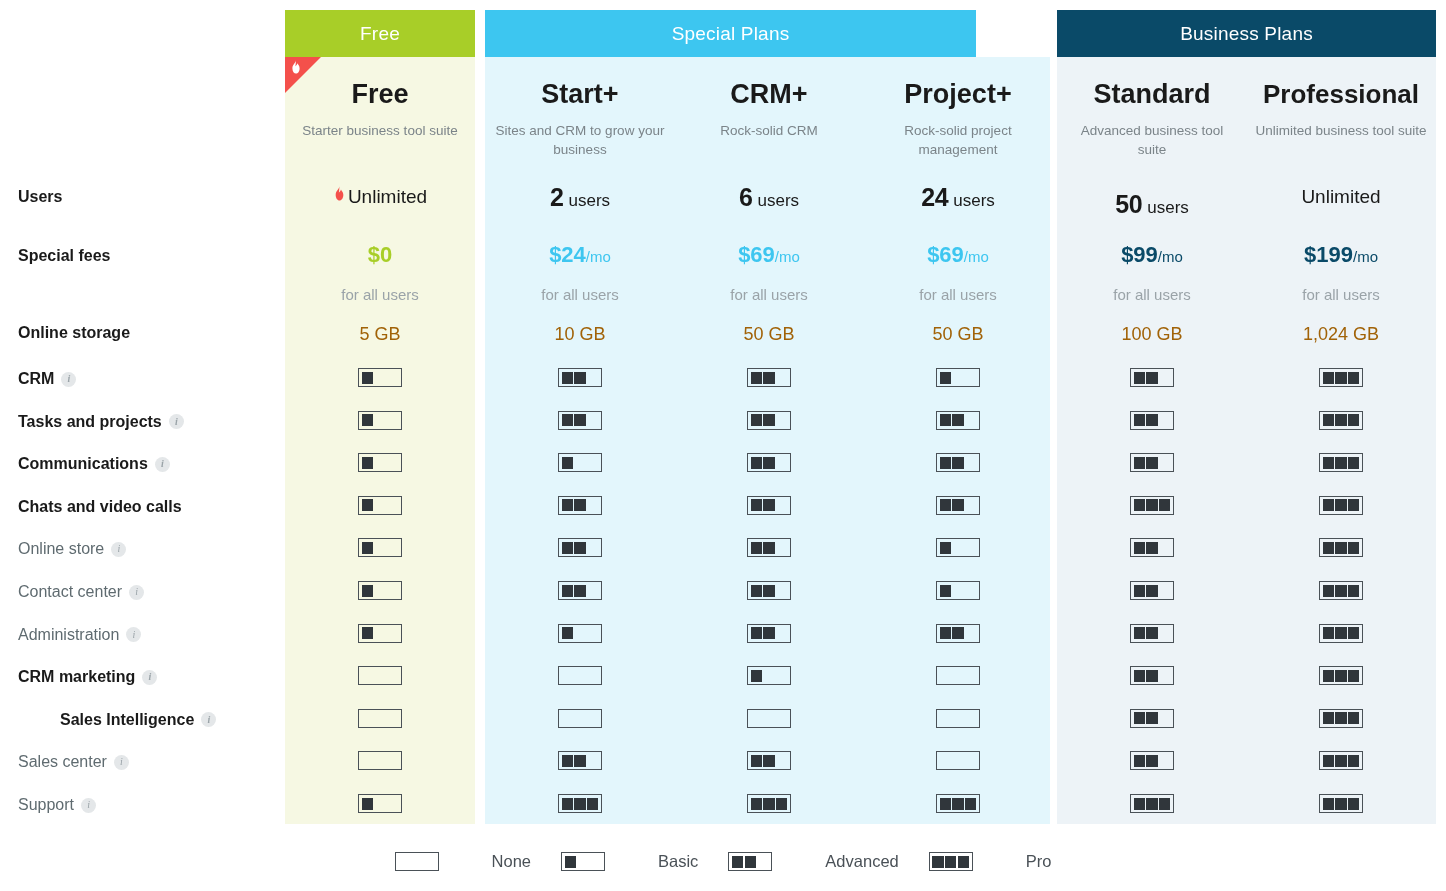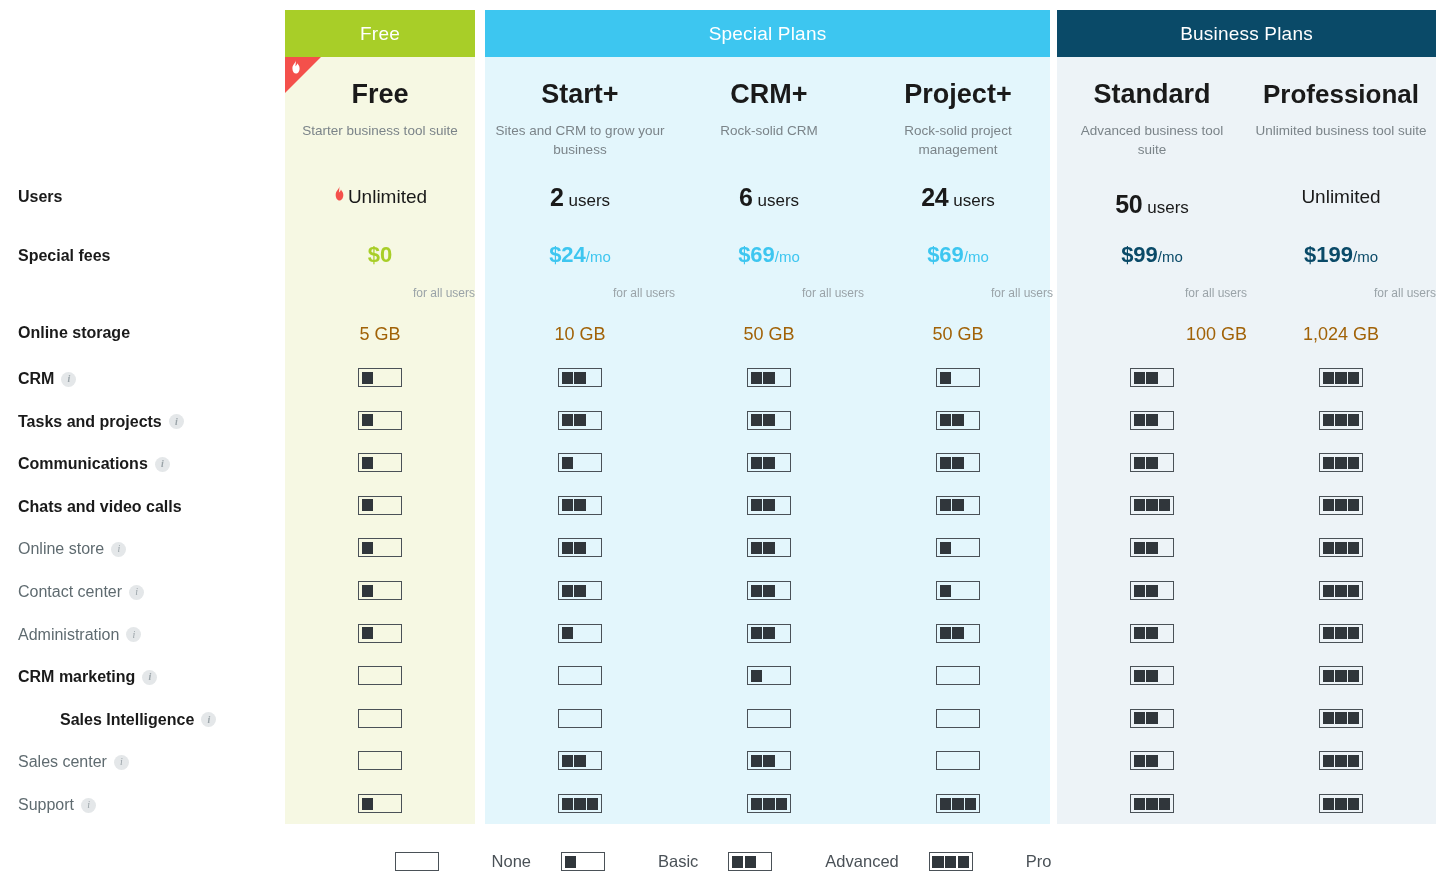--- a/index.html
+++ b/index.html
@@ -25,21 +25,21 @@
     top: 10px;
     height: 47px;
     display: flex;
     align-items: center;
     justify-content: center;
     color: #ffffff;
     font-size: 19px;
     letter-spacing: .2px;
   }
   .group-free     { left: 285px;  width: 190px; background: #A8CE28; }
-  .group-special  { left: 485px;  width: 565px; background: #3DC6F0; }
+  .group-special  { left: 485px;  width: 491px; background: #3DC6F0; }
   .group-business { left: 1057px; width: 379px; background: #0A4A68; }
 
   
   .panel {
     position: absolute;
     top: 57px;
     height: 767px;
   }
   .panel-free     { left: 285px;  width: 190px; background: #F6F8E3; }
   .panel-special  { left: 485px;  width: 565px; background: #E3F6FC; }
@@ -144,23 +144,22 @@
     line-height: 22px;
     font-weight: bold;
   }
   .price-val .amount { font-size: 22px; }
   .price-val .per { font-size: 15px; font-weight: normal; }
   .price-green { color: #A8CE28; }
   .price-blue  { color: #3DC6F0; }
   .price-navy  { color: #0A4A68; }
 
   .forall {
-    font-size: 12px;
+    font-size: 15px;
     color: #9aa3a8;
-    text-align: right;
   }
 
   .storage-val {
     font-size: 18px;
     color: #a16207;
   }
 
   
   .level {
     display: inline-flex;
@@ -261,21 +260,21 @@
       <div class="cell price-val price-blue" style="left: 863px; top: 244px;"><span class="amount">$69</span><span class="per">/mo</span></div>
       <div class="cell forall" style="left: 863px; top: 286px;">for all users</div>
       <div class="cell storage-val" style="left: 863px; top: 324px;">50 GB</div>
       <div class="plan-head" style="left: 1057px;">
         <div class="plan-name">Standard</div>
         <div class="plan-desc">Advanced business tool suite</div>
       </div>
       <div class="cell users-val" style="left: 1057px; top: 193px;"><span class="num">50</span><span style="margin-left: 5px;">users</span></div>
       <div class="cell price-val price-navy" style="left: 1057px; top: 244px;"><span class="amount">$99</span><span class="per">/mo</span></div>
       <div class="cell forall" style="left: 1057px; top: 286px;">for all users</div>
-      <div class="cell storage-val" style="left: 1057px; top: 324px; text-align: right;">100 GB</div>
+      <div class="cell storage-val" style="left: 1057px; top: 324px;">100 GB</div>
       <div class="plan-head" style="left: 1246px;">
         <div class="plan-name wide">Professional</div>
         <div class="plan-desc">Unlimited business tool suite</div>
       </div>
       <div class="cell users-val" style="left: 1246px; top: 186px;"><span class="unlimited-word">Unlimited</span></div>
       <div class="cell price-val price-navy" style="left: 1246px; top: 244px;"><span class="amount">$199</span><span class="per">/mo</span></div>
       <div class="cell forall" style="left: 1246px; top: 286px;">for all users</div>
       <div class="cell storage-val" style="left: 1246px; top: 324px;">1,024 GB</div>
       <div class="row-label bold" style="top: 188px;">
         <span>Users</span>

